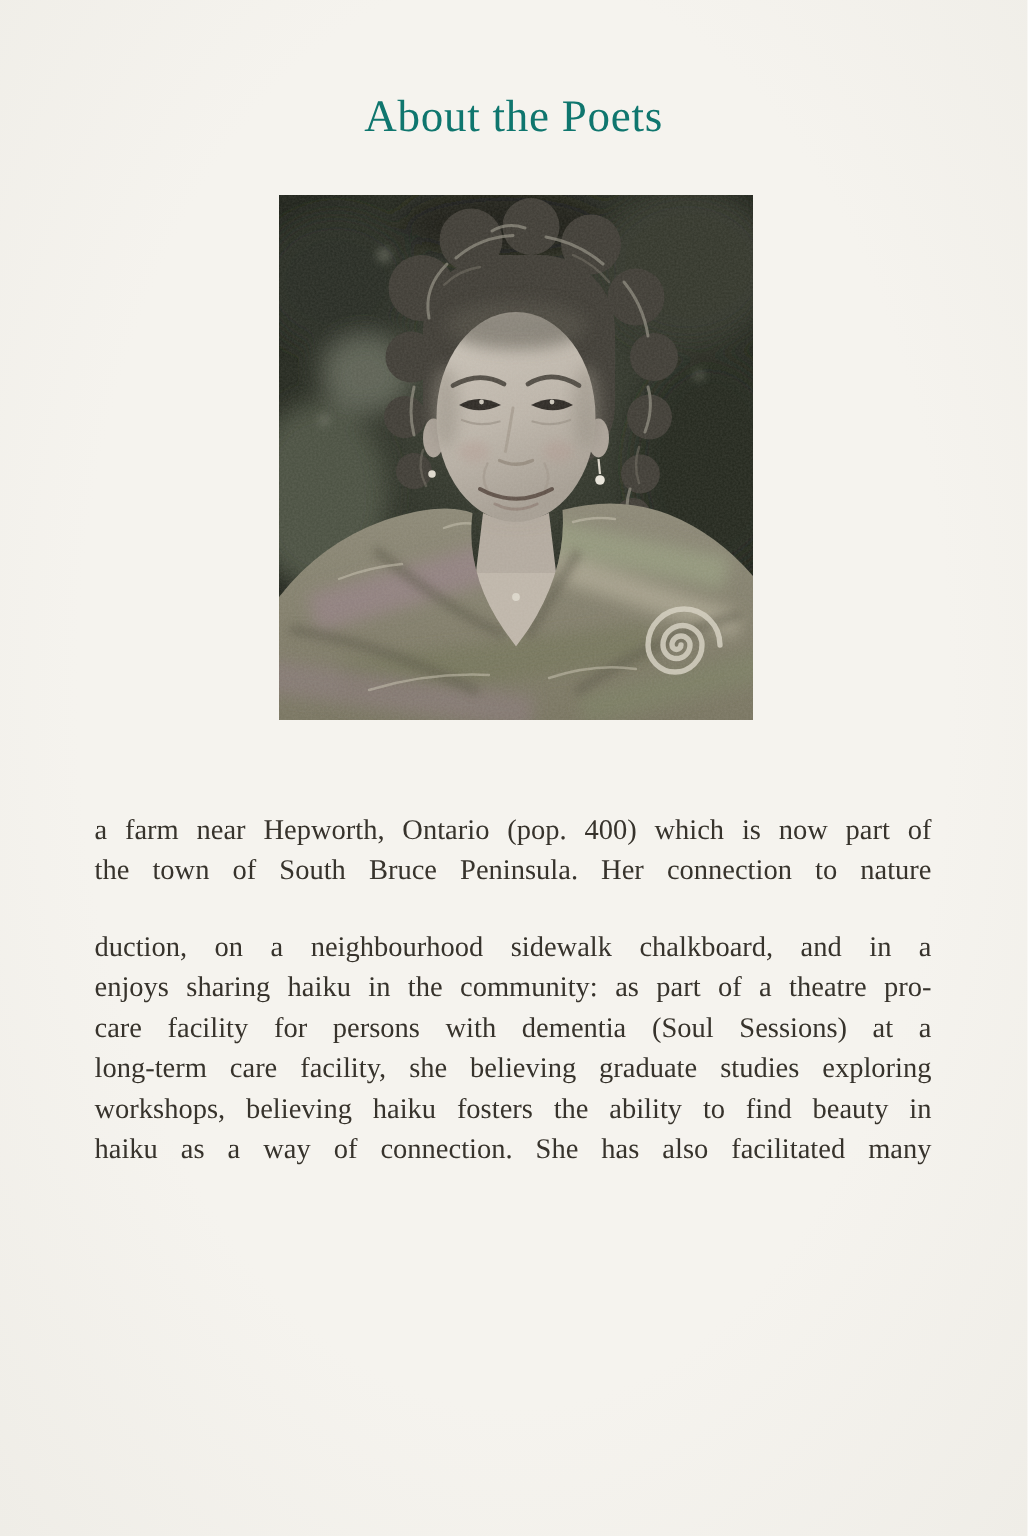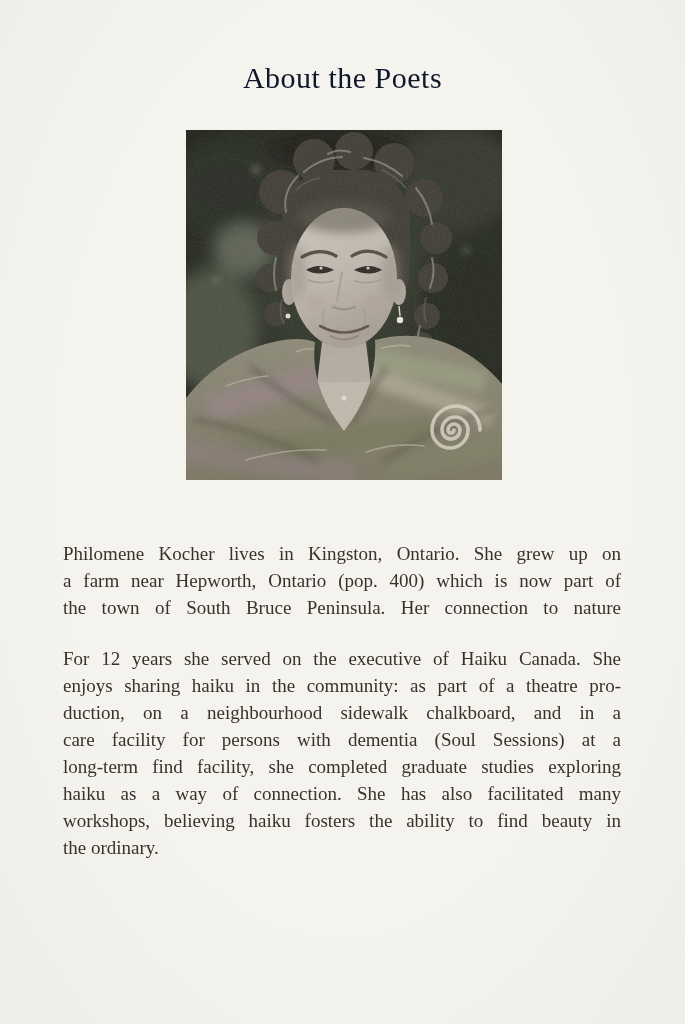--- a/index.html
+++ b/index.html
@@ -16,21 +16,21 @@
     color: #37332c;
   }
   .page-title {
     position: absolute;
     top: 41px;
     left: 0;
     width: 100%;
     text-align: center;
     font-size: 30px;
     letter-spacing: 0.5px;
-    color: #0f172a;
+    color: #0f766e;
     font-weight: 400;
   }
   .portrait {
     position: absolute;
     left: 186px;
     top: 130px;
     width: 316px;
     height: 350px;
   }
   .portrait svg { display: block; width: 100%; height: 100%; }
@@ -221,27 +221,24 @@
         </g>
       </g>
 
       <rect x="0" y="0" width="316" height="350" filter="url(#grain)" opacity="0.5" fill="#000" fill-opacity="0"></rect>
     </g>
   </svg>
 </div>
 
 <div class="bio">
   <div class="paragraph">
-    <div class="line">Philomene Kocher lives in Kingston, Ontario. She grew up on</div>
     <div class="line">a farm near Hepworth, Ontario (pop. 400) which is now part of</div>
     <div class="line">the town of South Bruce Peninsula. Her connection to nature</div>
   </div>
   <div class="paragraph">
-    <div class="line">For 12 years she served on the executive of Haiku Canada. She</div>
+    <div class="line">duction, on a neighbourhood sidewalk chalkboard, and in a</div>
     <div class="line">enjoys sharing haiku in the community: as part of a theatre pro-</div>
-    <div class="line">duction, on a neighbourhood sidewalk chalkboard, and in a</div>
     <div class="line">care facility for persons with dementia (Soul Sessions) at a</div>
-    <div class="line">long-term find facility, she completed graduate studies exploring</div>
+    <div class="line">long-term care facility, she believing graduate studies exploring</div>
+    <div class="line">workshops, believing haiku fosters the ability to find beauty in</div>
     <div class="line">haiku as a way of connection. She has also facilitated many</div>
-    <div class="line">workshops, believing haiku fosters the ability to find beauty in</div>
-    <div class="line para-end">the ordinary.</div>
   </div>
 </div>
 
 </body></html>

